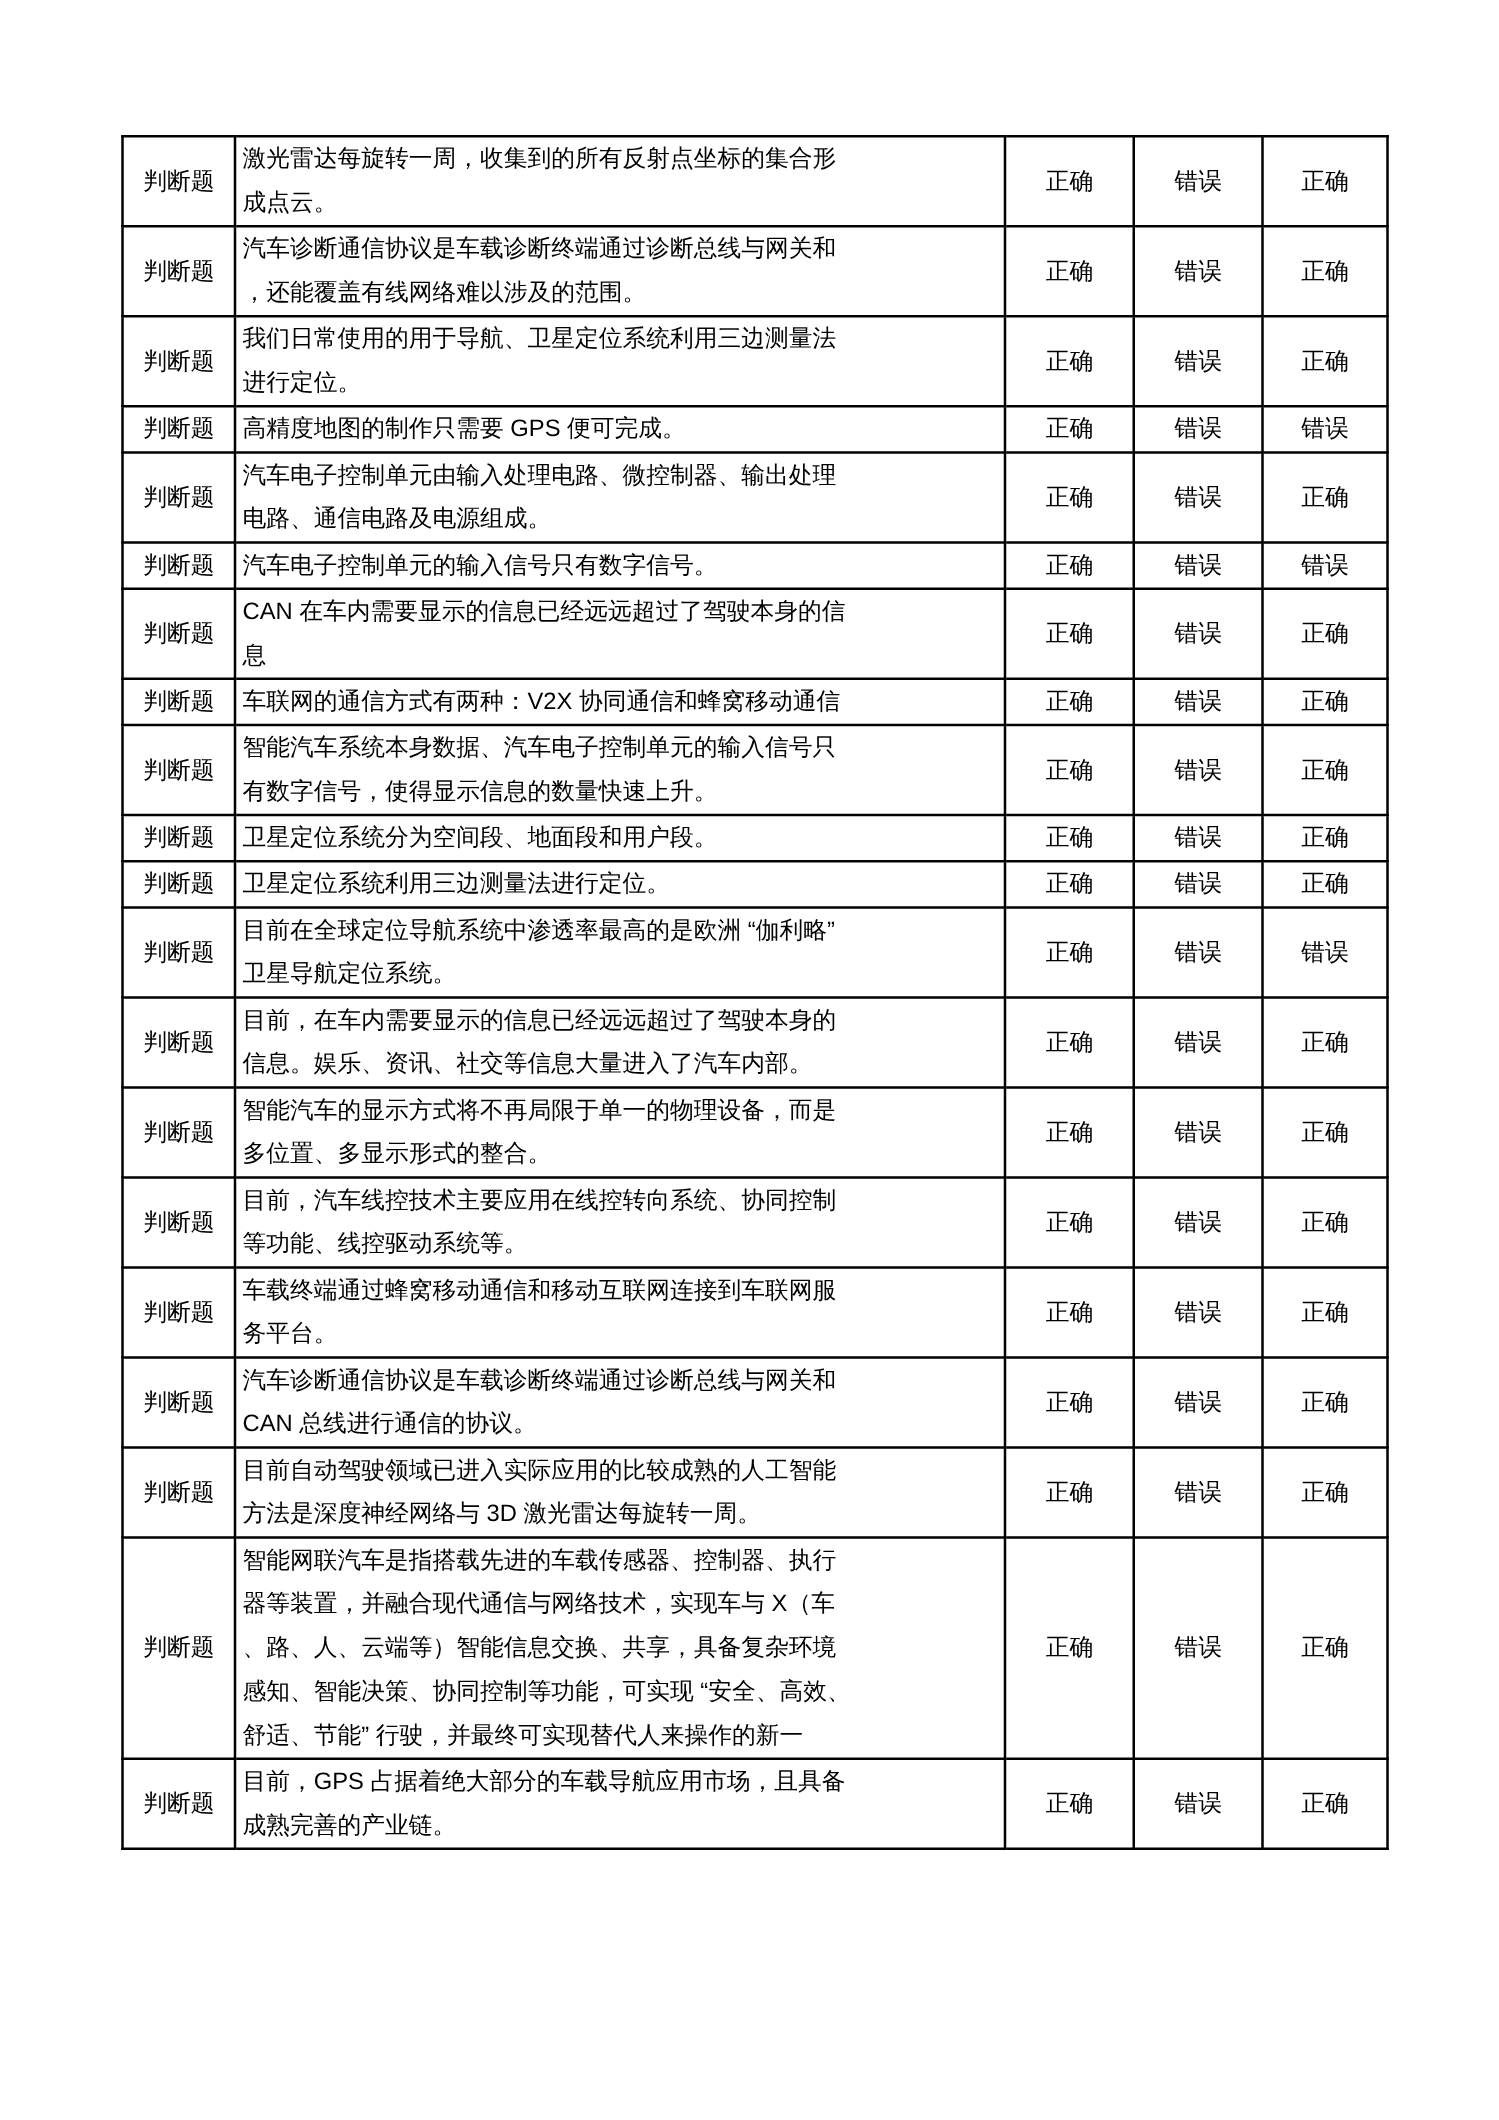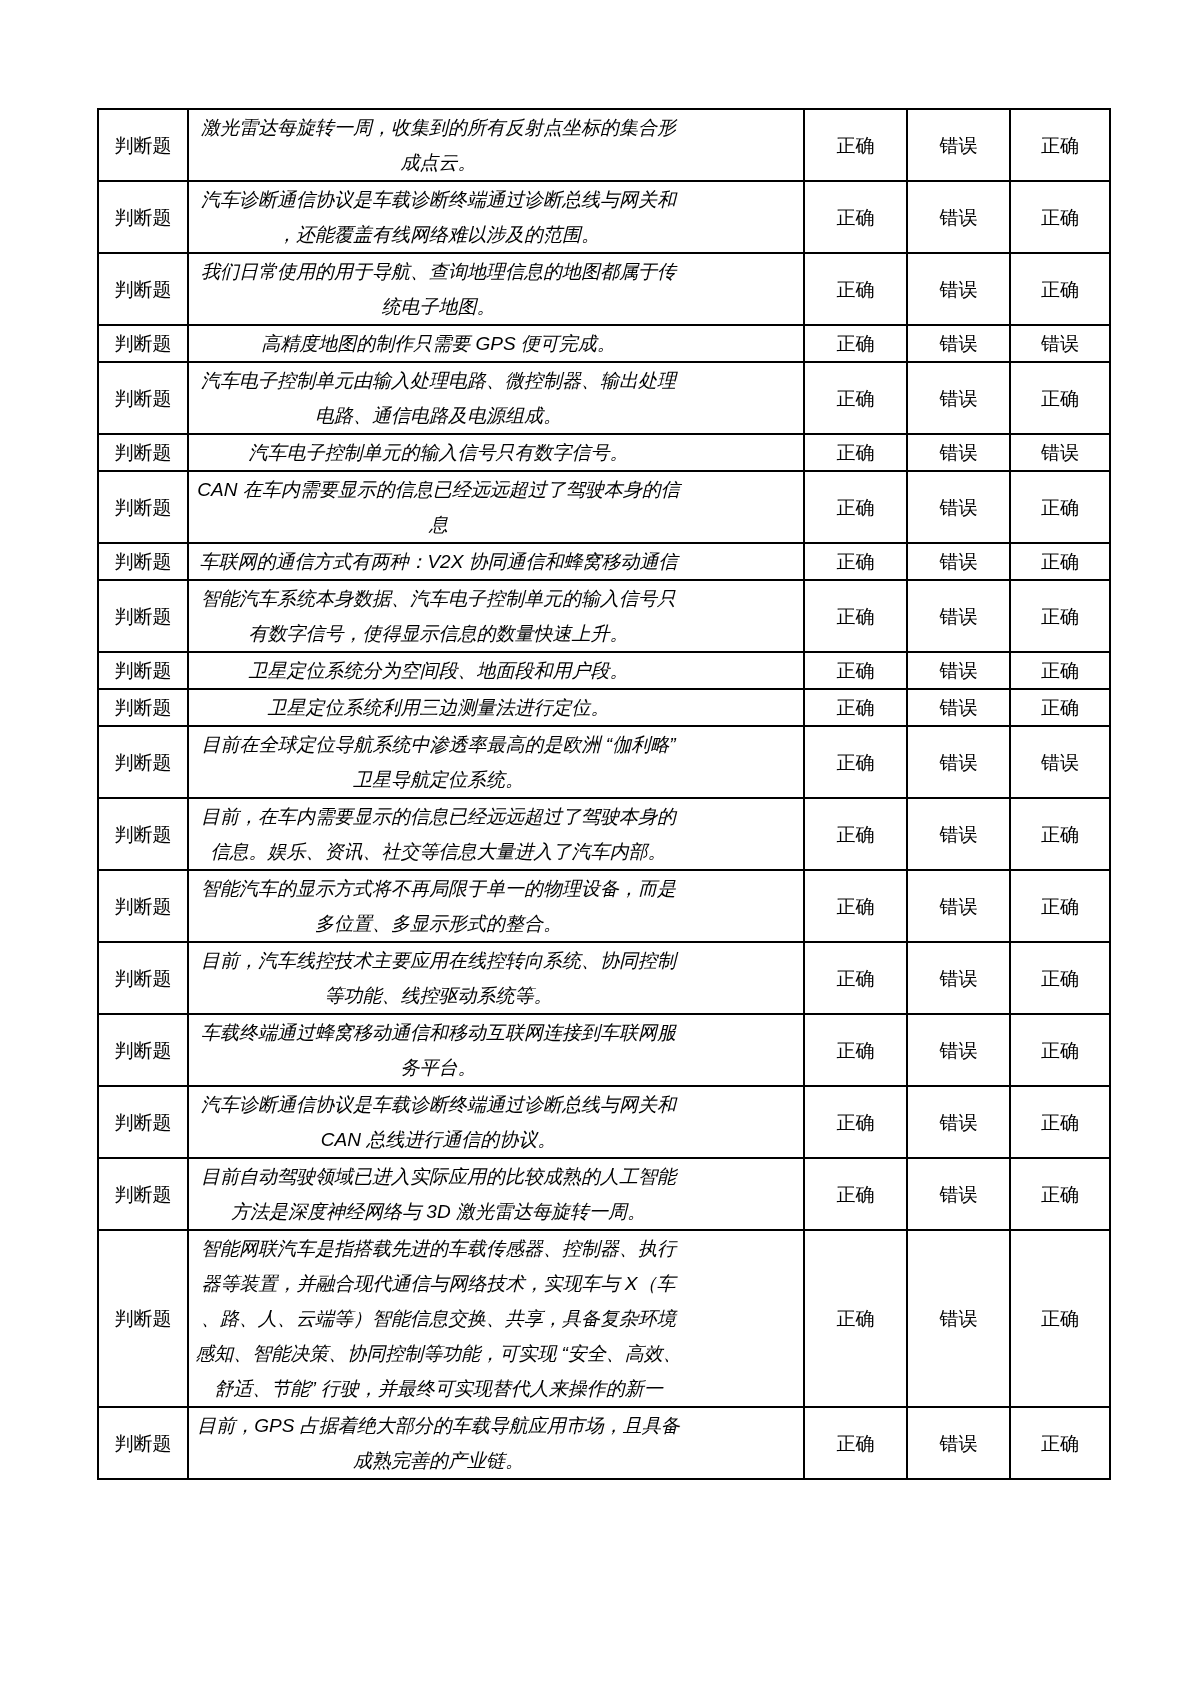--- a/index.html
+++ b/index.html
@@ -23,21 +23,21 @@
   table.quiz-table td{
     border:2px solid var(--border-color);
     color:var(--text-color);
     font-size:19px;
     line-height:35px;
     padding:0;
     vertical-align:middle;
     overflow:hidden;
   }
   td.c-type{width:88px;text-align:center;}
-  td.c-q{width:614px;text-align:center;font-style:italic;}
+  td.c-q{width:614px;text-align:left;}
   td.c-q .qwrap{
     width:489px;
     margin-left:5px;
     word-break:break-all;
     line-break:anywhere;
   }
   td.c-opt-true{width:101px;text-align:center;}
   td.c-opt-false{width:101px;text-align:center;}
   td.c-ans{width:98px;text-align:center;}
 </style>
@@ -62,21 +62,21 @@
       <div class="qwrap">汽车诊断通信协议是车载诊断终端通过诊断总线与网关和，还能覆盖有线网络难以涉及的范围。</div>
     </td>
     <td class="c-opt-true">正确</td>
     <td class="c-opt-false">错误</td>
     <td class="c-ans">正确</td>
   </tr>
 
   <tr>
     <td class="c-type">判断题</td>
     <td class="c-q">
-      <div class="qwrap">我们日常使用的用于导航、查询地理信息的地图都属于传统电子地图。</div>
+      <div class="qwrap">我们日常使用的用于导航、卫星定位系统利用三边测量法进行定位。</div>
     </td>
     <td class="c-opt-true">正确</td>
     <td class="c-opt-false">错误</td>
     <td class="c-ans">正确</td>
   </tr>
 
   <tr>
     <td class="c-type">判断题</td>
     <td class="c-q">
       <div class="qwrap">高精度地图的制作只需要 GPS 便可完成。</div>

